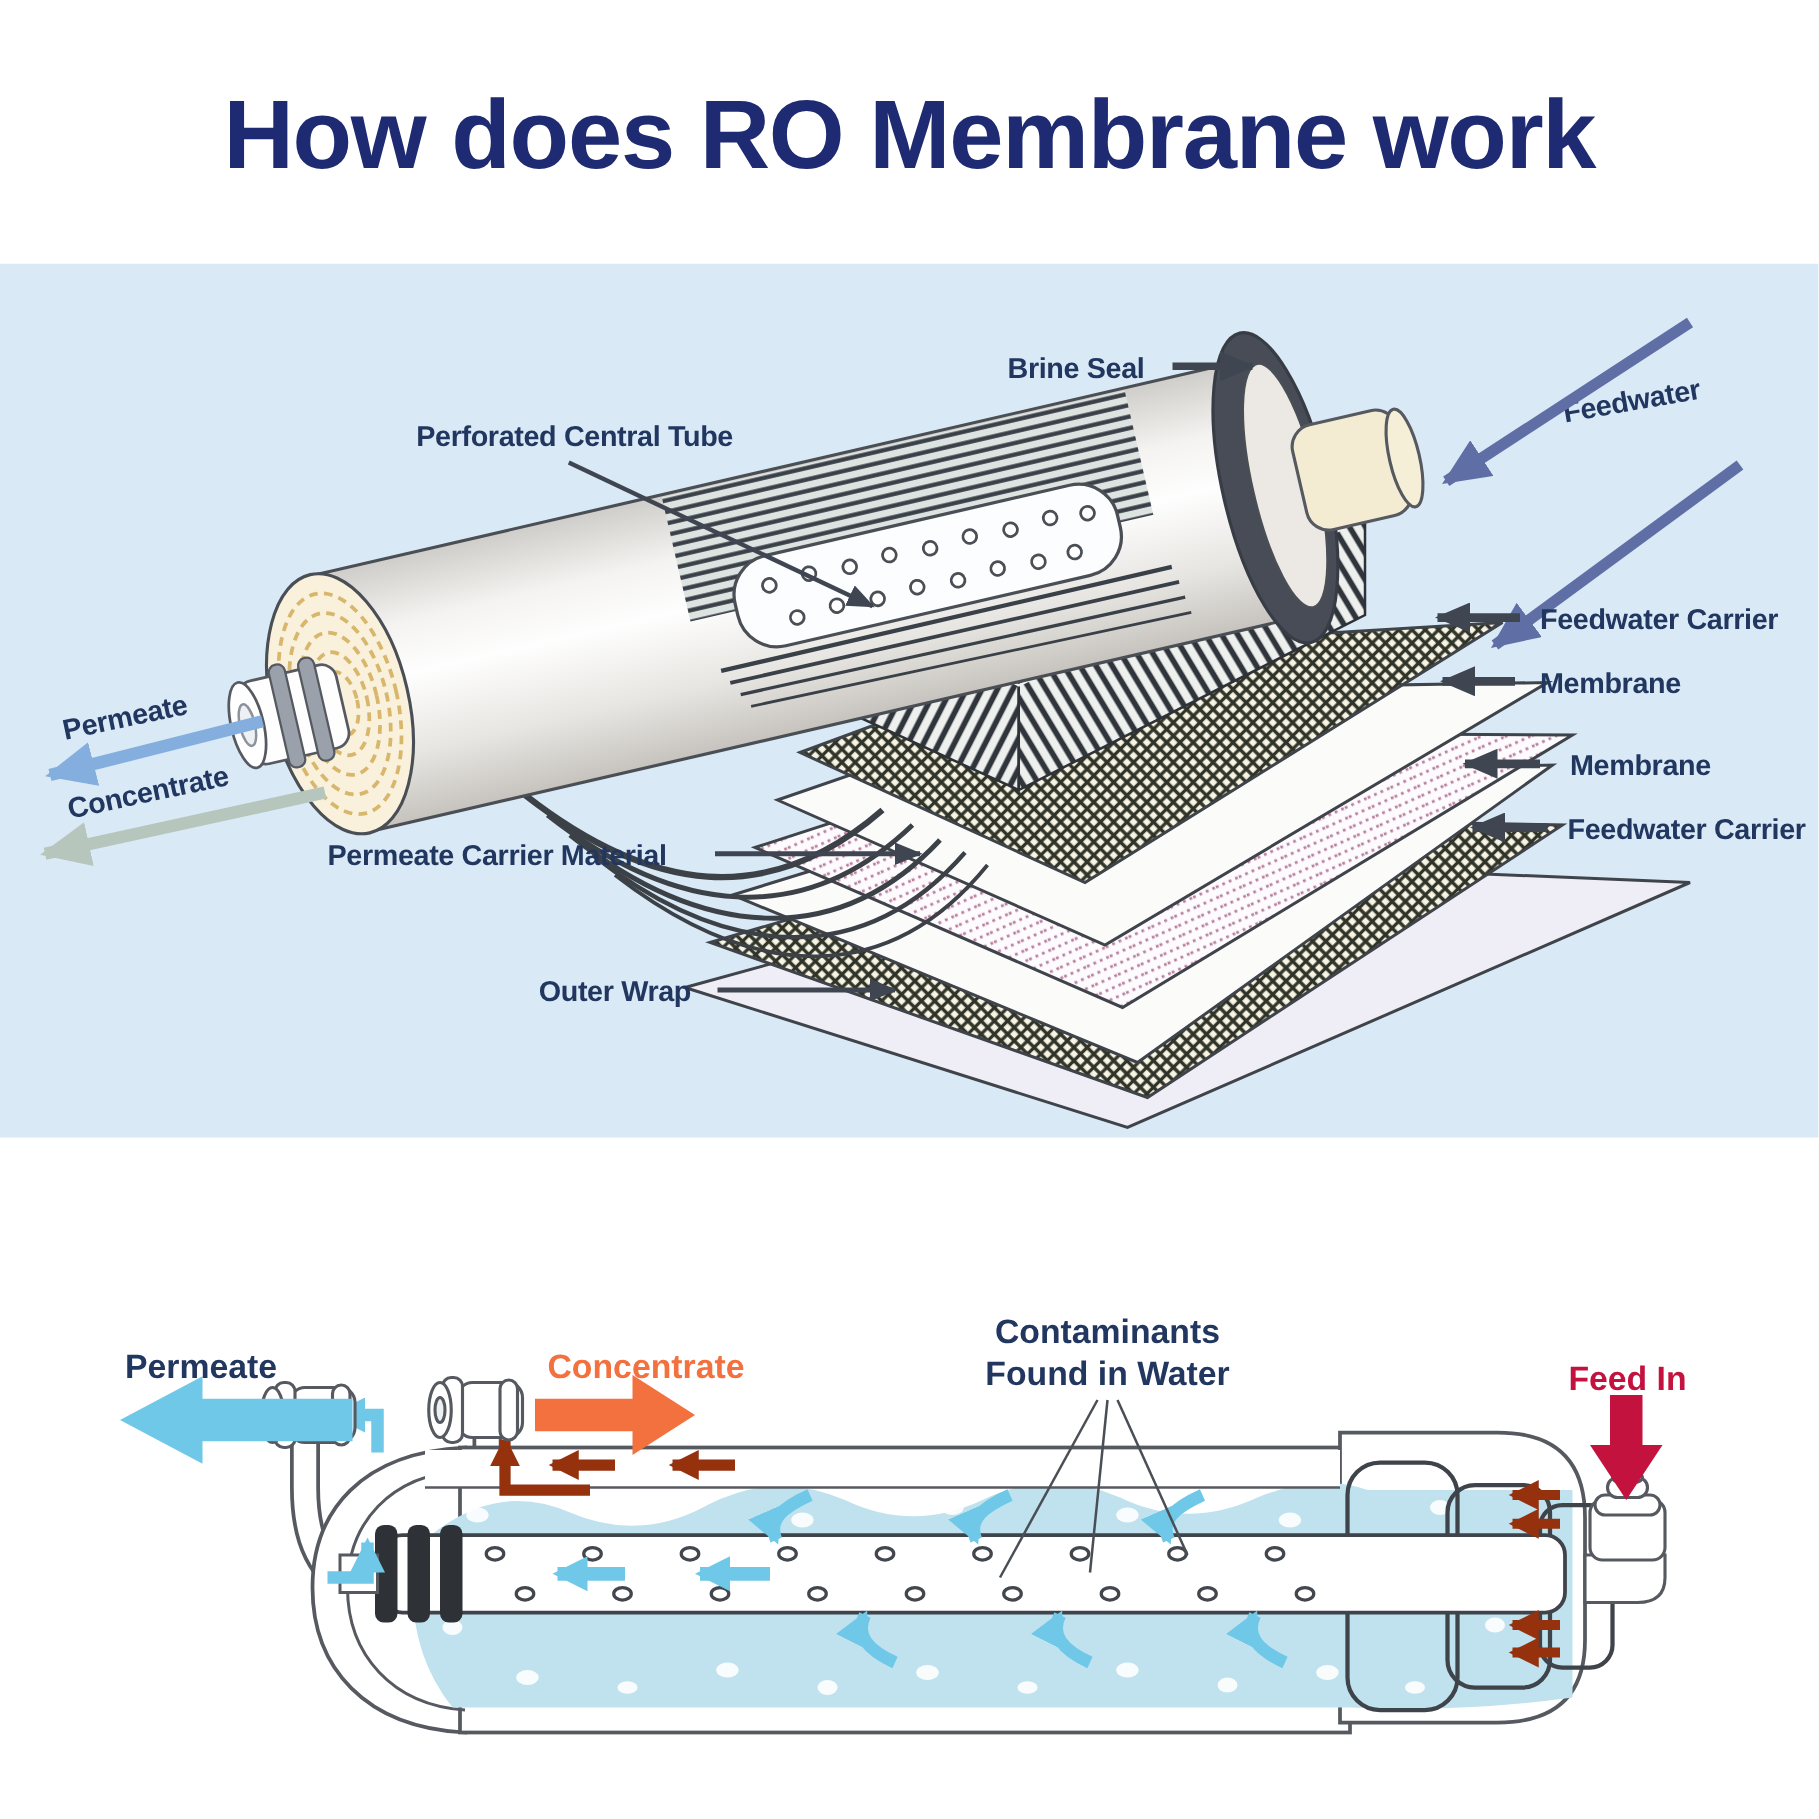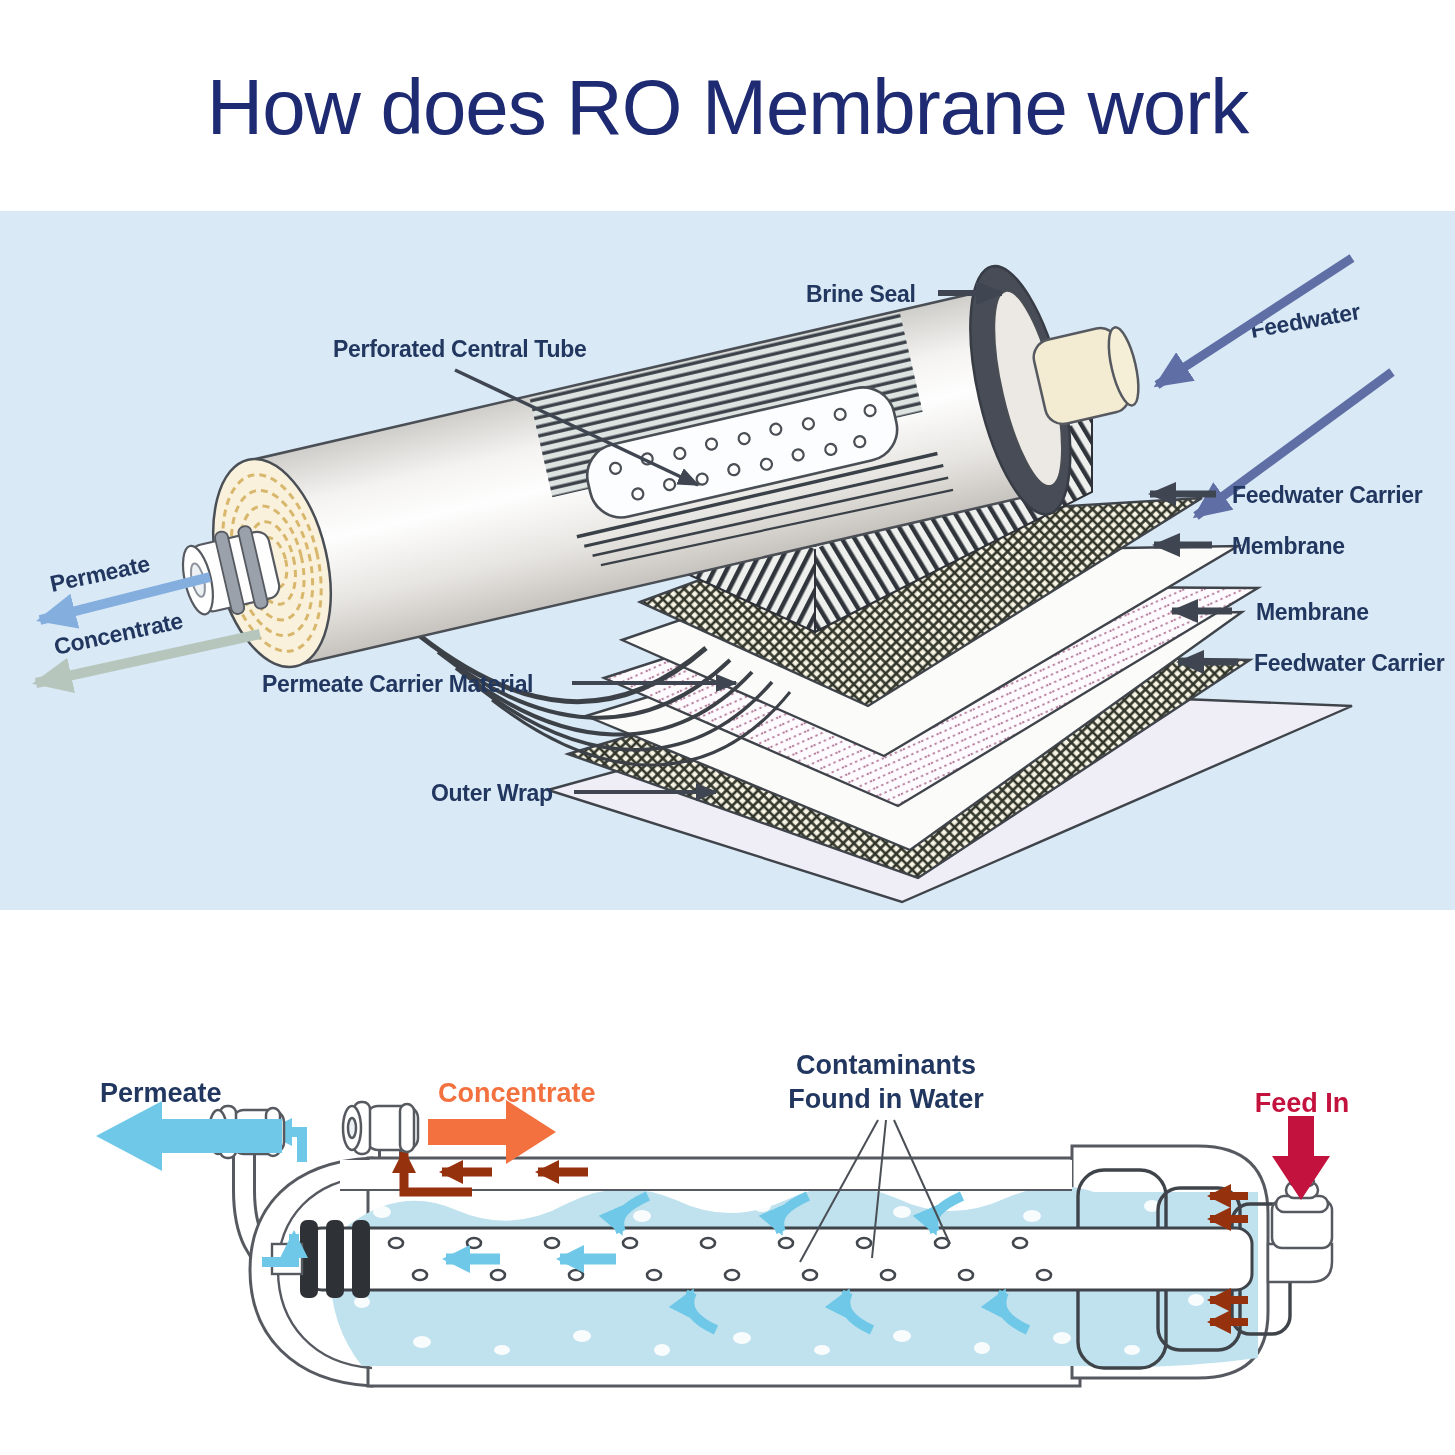--- a/index.html
+++ b/index.html
@@ -5,21 +5,21 @@
   :root{
     --title-navy:#1e2b72; --label-navy:#22375f; --slate:#5f6fa5;
     --perm-blue:#84aedd; --conc-sage:#b7c6bc; --panel:#d9e9f6;
     --cyan:#6fc8e8; --orange:#f3703f; --feed-red:#c4123e; --rust:#96310e;
     --water:#bfe2ee; --outline:#4a4e55;
   }
   html,body{margin:0;padding:0;background:#fff;}
   .stage{position:relative;width:1455px;height:1455px;background:#fff;overflow:hidden;
          font-family:"Liberation Sans",sans-serif;}
   .title{position:absolute;top:62px;left:0;width:100%;text-align:center;
-         font-size:78px;font-weight:normal;letter-spacing:-1px;color:var(--title-navy);}
+         font-size:78px;font-weight:bold;letter-spacing:-1px;color:var(--title-navy);}
   svg{position:absolute;top:0;left:0;}
   .lbl{font-family:"Liberation Sans",sans-serif;font-weight:bold;font-size:23px;
        letter-spacing:-0.3px;fill:var(--label-navy);}
   .lblB{font-family:"Liberation Sans",sans-serif;font-weight:bold;font-size:27px;
        fill:var(--label-navy);}
 </style>
 </head>
 <body>
 
 <div class="stage">

